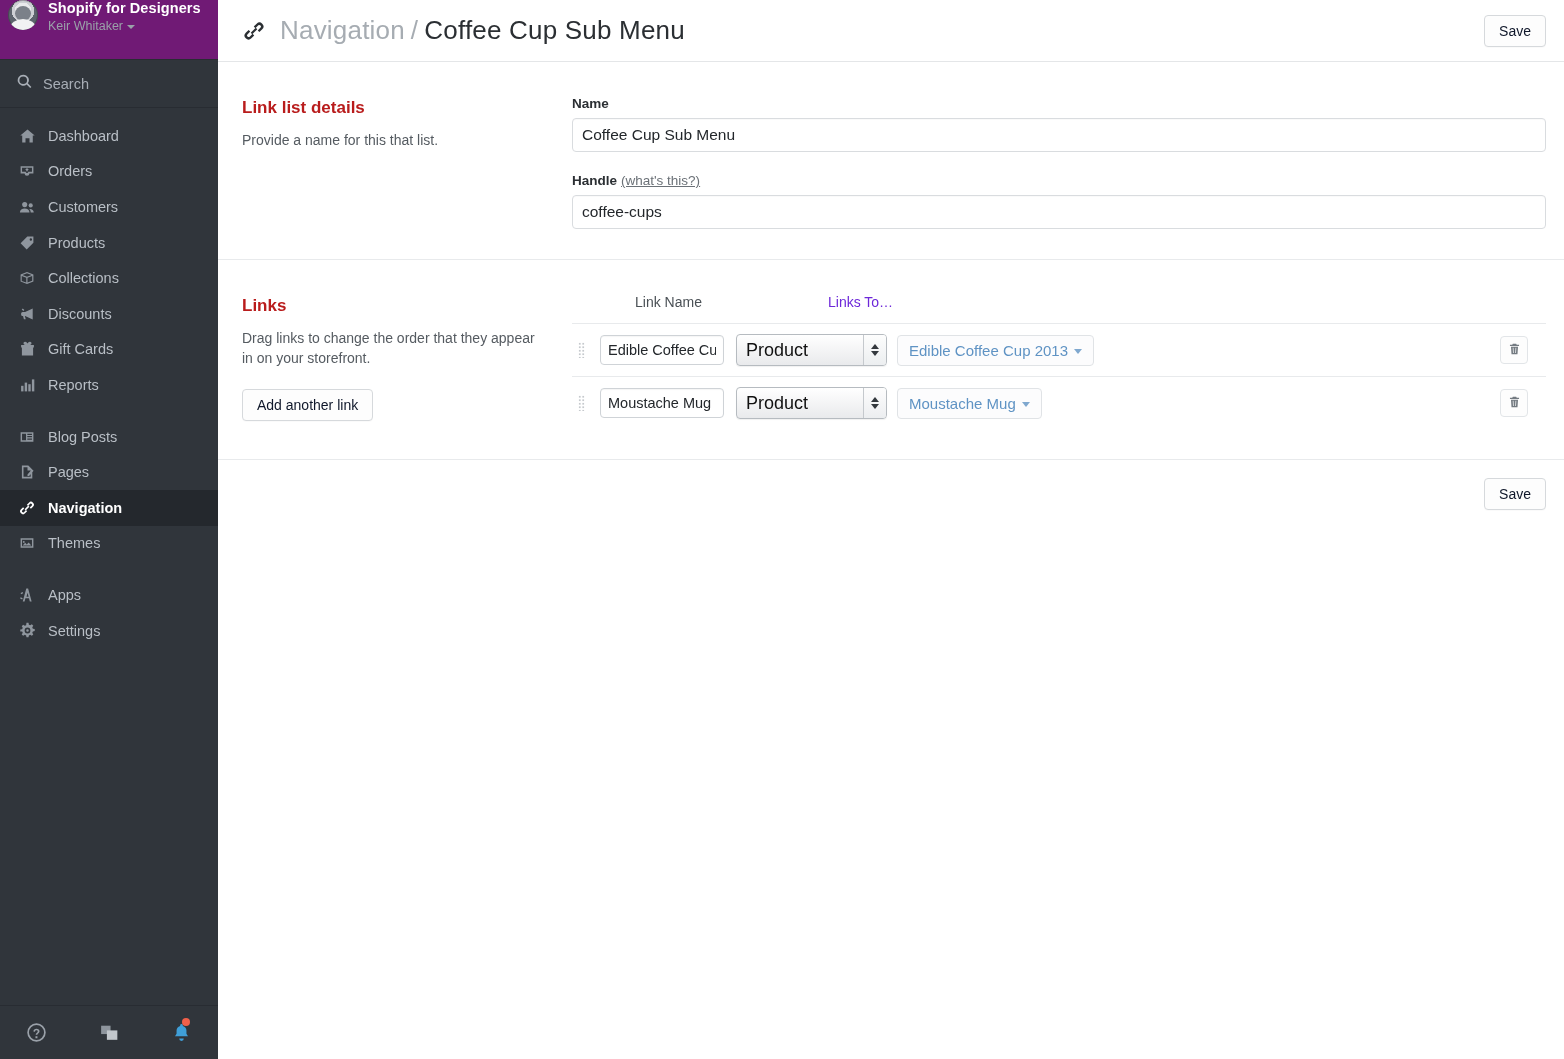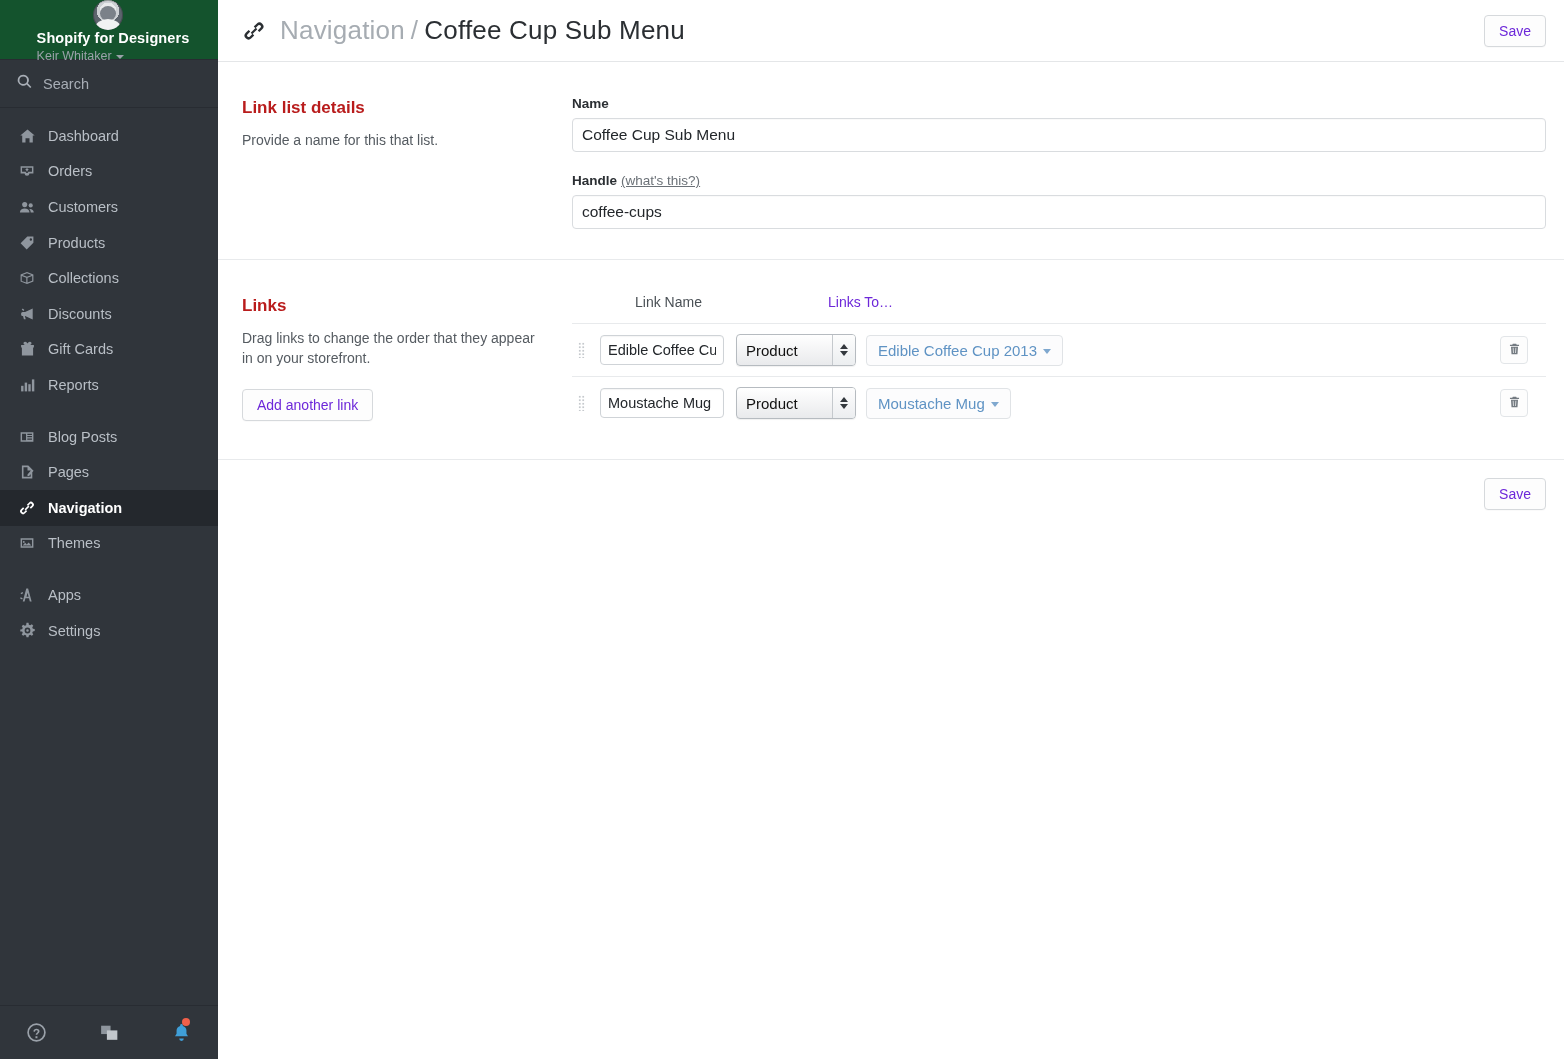--- a/index.html
+++ b/index.html
@@ -15,25 +15,24 @@
 
   
   #sidebar {
     width: 218px; min-width: 218px; height: 1059px;
     background: #30353b;
     position: relative;
     color: #b9bfc6;
     display: flex; flex-direction: column;
   }
   .shop-header {
-    height: 60px; display: flex; align-items: center;
+    height: 60px; display: flex; 
     padding: 0 0 0 8px;
     border-bottom: 1px solid #282c32;
-    background: #14532d;
-    flex-direction: column;
+    background: #701a75;
   }
   .avatar {
     width: 30px; height: 30px; border-radius: 50%;
     margin-right: 10px; flex: 0 0 30px;
     background: radial-gradient(circle at 50% 36%, #e9eaec 0 34%, #cdd0d4 34% 46%, #5d646d 46% 100%);
     position: relative; overflow: hidden;
     box-shadow: inset 0 0 0 1px rgba(0,0,0,.25);
   }
   .avatar::before {
     content:""; position:absolute; left:7px; top:6px; width:16px; height:15px;
@@ -94,21 +93,21 @@
   .crumb {
     font-size: 26px; font-weight: 300; letter-spacing: .2px; white-space: nowrap;
   }
   .crumb .parent { color:#a6acb2; cursor:pointer; }
   .crumb .sep { color:#a6acb2; margin: 0 6px; }
   .crumb .current { color:#2b2f33; }
   .spacer { flex:1 1 auto; }
 
   .btn {
     border:1px solid #d6d9dc; background:#fdfdfd;
-    border-radius:4px; color:#6d28d9;
+    border-radius:4px; color:#0f172a;
     font-size:14px; font-family:inherit;
     padding:7px 14px; cursor:pointer;
     box-shadow: 0 1px 0 rgba(0,0,0,.02);
   }
 
   
   .section { display:flex; padding: 34px 18px 30px 24px; border-bottom:1px solid #e8eaec; }
   .section .left { width: 330px; min-width:330px; padding-right: 24px; padding-top:2px; }
   .section .right { flex: 1 1 auto; }
   .sec-title { font-size:17px; color:#b91c1c; font-weight:700; margin-bottom:12px; }
@@ -149,23 +148,23 @@
     background-size: 3.5px 3.5px; opacity:.95; }
   .lname-input {
     width:124px; height:30px; padding:4px 7px;
     border:1px solid #cfd3d7; border-radius:4px;
     font-size:14.5px; color:#23272b; font-family:inherit; background:#fff; outline:none;
     box-shadow: inset 0 1px 1px rgba(0,0,0,.04);
   }
   .sel-wrap { margin-left: 12px; position:relative; }
   .sel {
     -webkit-appearance:none; appearance:none;
-    width:120px; height:32px;
+    width:151px; height:32px;
     padding: 4px 30px 4px 9px;
-    font-size:15px; font-family:inherit; color:#111;
+    font-size:18px; font-family:inherit; color:#111;
     border:1px solid #b6bbc0; border-radius:4px;
     background: linear-gradient(#ffffff, #e9eaec);
     box-shadow: 0 1px 1px rgba(0,0,0,.06);
     cursor:pointer; outline:none;
   }
   .sel-arrows {
     position:absolute; right:1px; top:1px; bottom:1px; width:23px;
     border-left:1px solid #c5c9cd;
     display:flex; flex-direction:column; align-items:center; justify-content:center;
     pointer-events:none; background:linear-gradient(#fdfdfd,#eceef0); border-radius:0 3px 3px 0;

